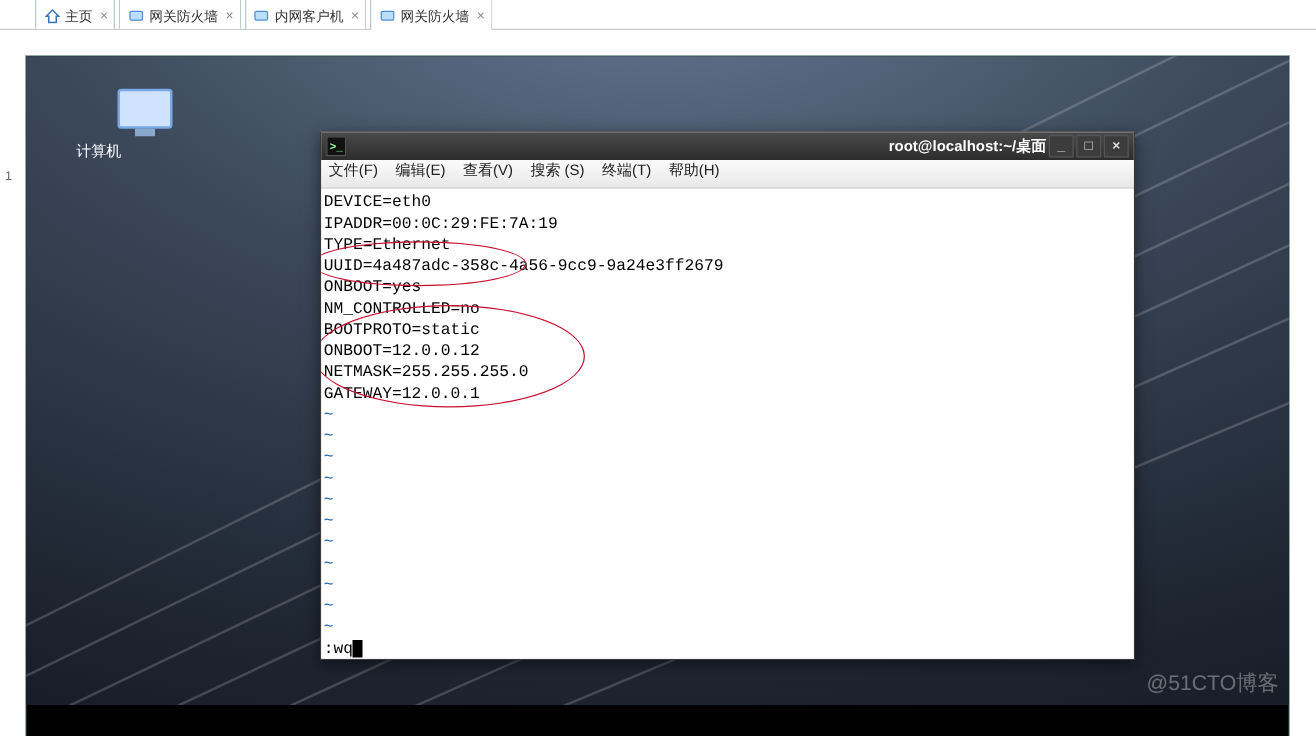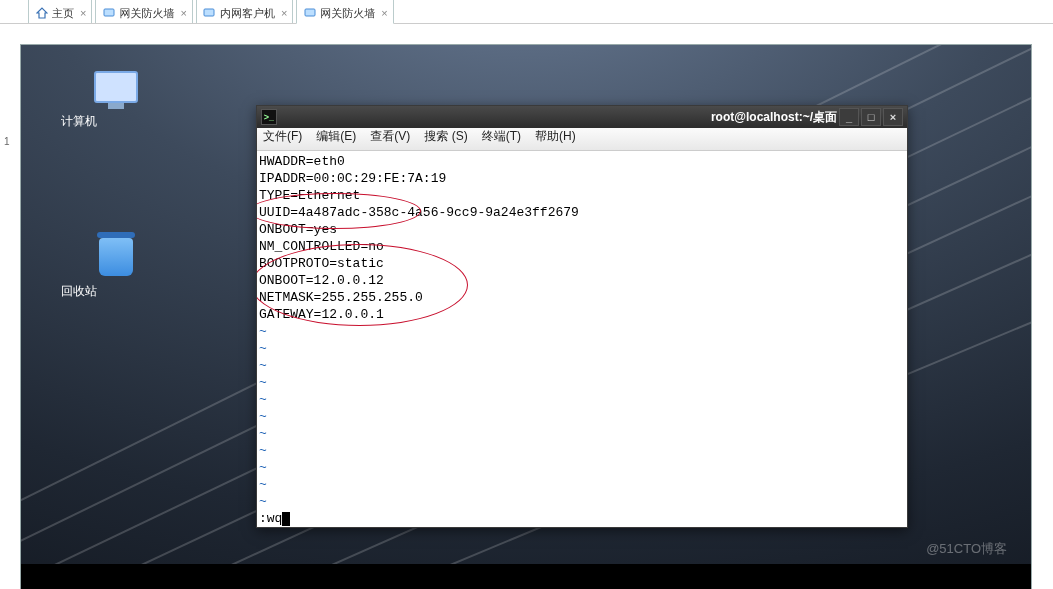--- a/index.html
+++ b/index.html
@@ -34,21 +34,21 @@
 .term-titlebar{height:22px;background:linear-gradient(#4a4a4a,#2c2c2c);display:flex;align-items:center;color:#fff;font-size:12px;font-weight:bold;padding:0 4px}
 .term-titlebar .ticon{width:14px;height:14px;background:#111;border:1px solid #555;margin-right:6px;display:flex;align-items:center;justify-content:center;font-size:9px;color:#9f9}
 .term-titlebar .ttl{flex:1;text-align:right}
 .term-titlebar .wbtn{width:18px;height:16px;background:#3c3c3c;border:1px solid #555;margin-left:2px;display:flex;align-items:center;justify-content:center;color:#ddd;cursor:pointer;font-size:11px}
 .term-menubar{height:22px;background:linear-gradient(#fbfbfb,#e8e8e8);border-bottom:1px solid #ccc;display:flex;padding:0 6px;gap:14px;font-size:12px;color:#222}
 .term-menubar span{cursor:pointer}
 .term-body{background:#fff;font-family:"Consolas","Courier New",monospace;font-size:13px;line-height:17px;color:#000;padding:2px 2px 0 2px;white-space:pre;position:relative;height:374px;overflow:hidden}
 .term-body .tilde{color:#1a5fb4}
 .term-body .cursor{display:inline-block;width:8px;height:14px;background:#000;vertical-align:text-bottom}
 .ellipse{position:absolute;border:1px solid #c8102e;border-radius:50%;pointer-events:none}
-.watermark{position:absolute;right:24px;bottom:6px;color:rgba(255,255,255,.35);font-size:13px}
+.watermark{position:absolute;right:8px;bottom:6px;color:rgba(255,255,255,.35);font-size:17px}
 .left-gutter{position:absolute;left:0;top:44px;width:20px;height:544px;background:#fff;font-size:10px;color:#666;padding-top:92px;padding-left:4px}
 </style>
 </head>
 <body>
 <div class="viewport">
 
 <div class="tab-strip">
   <div class="vm-tab">
     <span class="ico">
           <svg width="12" height="12" viewBox="0 0 12 12">
@@ -104,44 +104,38 @@
         <line x1="-50" y1="480" x2="1100" y2="-90"></line>
       </g>
     </svg>
 
     <div class="d-icon" style="left:40px;top:20px">
       <div class="glyph">
             <div class="monitor"></div>
           </div>
       <div>计算机</div>
     </div>
-    <div class="d-icon" style="left:40px;top:190px">
-      <div class="glyph">
-            <div class="trash"></div>
-          </div>
-      <div>回收站</div>
-    </div>
 
     <div class="term-win">
       <div class="term-titlebar">
         <div class="ticon">&gt;_</div>
         <div class="ttl">root@localhost:~/桌面</div>
         <div class="wbtn">_</div>
         <div class="wbtn">□</div>
         <div class="wbtn">×</div>
       </div>
       <div class="term-menubar">
         <span>文件(F)</span>
         <span>编辑(E)</span>
         <span>查看(V)</span>
         <span>搜索 (S)</span>
         <span>终端(T)</span>
         <span>帮助(H)</span>
       </div>
-      <div class="term-body"><span>HWADDR=eth0</span>
+      <div class="term-body"><span>DEVICE=eth0</span>
 <span>IPADDR=00:0C:29:FE:7A:19</span>
 <span>TYPE=Ethernet</span>
 <span>UUID=4a487adc-358c-4a56-9cc9-9a24e3ff2679</span>
 <span>ONBOOT=yes</span>
 <span>NM_CONTROLLED=no</span>
 <span>BOOTPROTO=static</span>
 <span>ONBOOT=12.0.0.12</span>
 <span>NETMASK=255.255.255.0</span>
 <span>GATEWAY=12.0.0.1</span>
 <span class="tilde">~</span>

